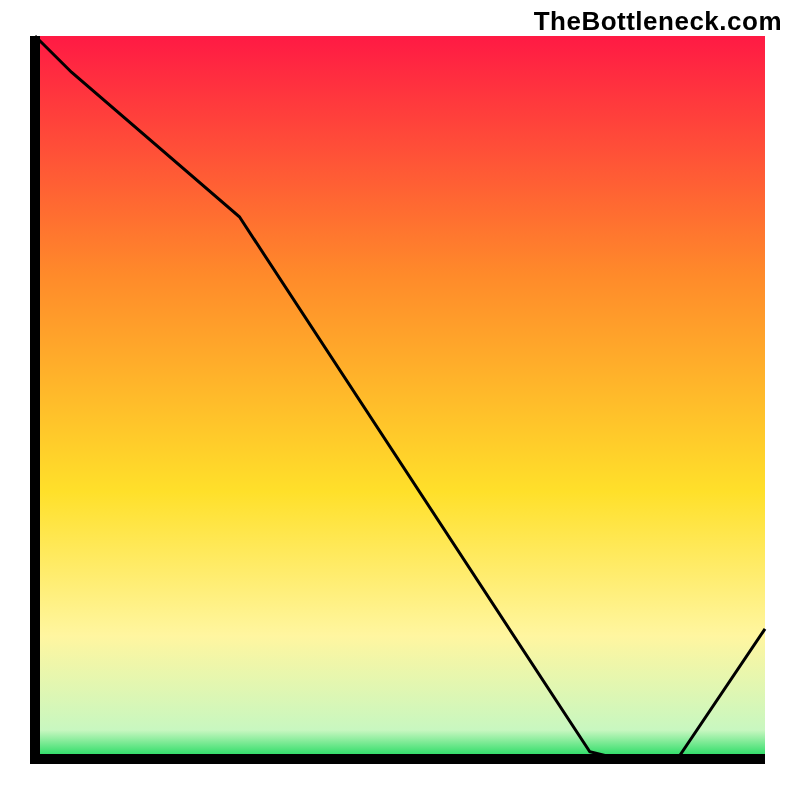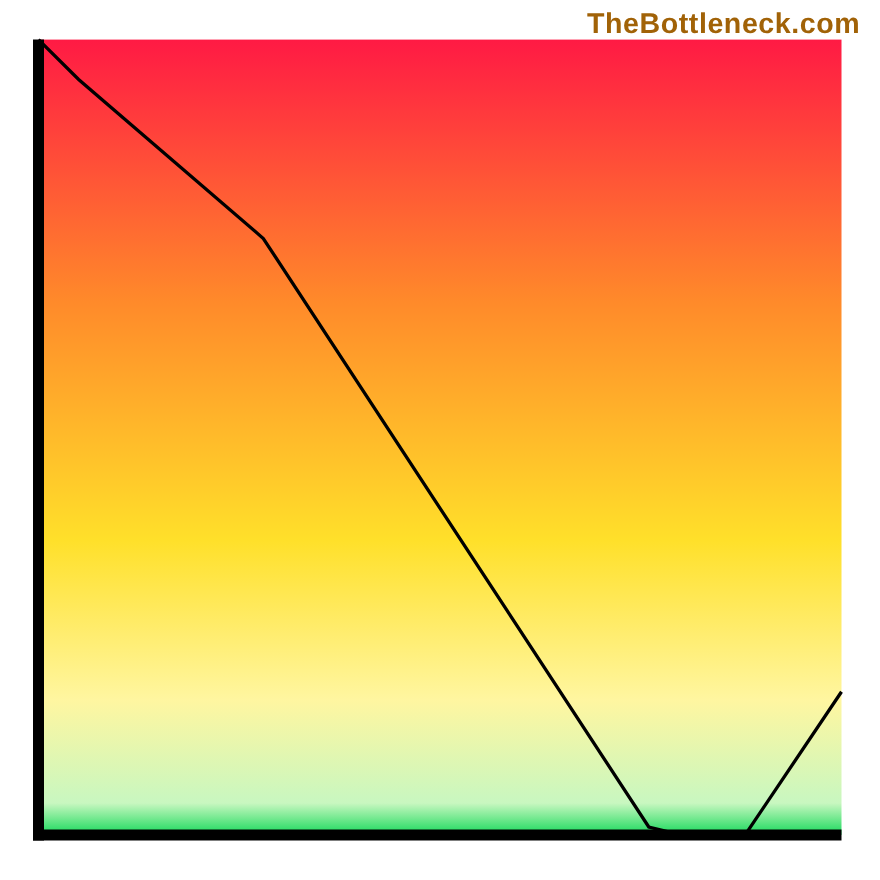--- a/index.html
+++ b/index.html
@@ -15,21 +15,21 @@
     position: relative;
     width: 800px;
     height: 800px;
   }
   .watermark {
     position: absolute;
     top: 6px;
     right: 18px;
     font-size: 26px;
     font-weight: 600;
-    color: #a16207;
+    color: #000000;
     letter-spacing: 0.5px;
     z-index: 10;
   }
   svg.chart {
     display: block;
     width: 800px;
     height: 800px;
   }
 </style>
 </head>

